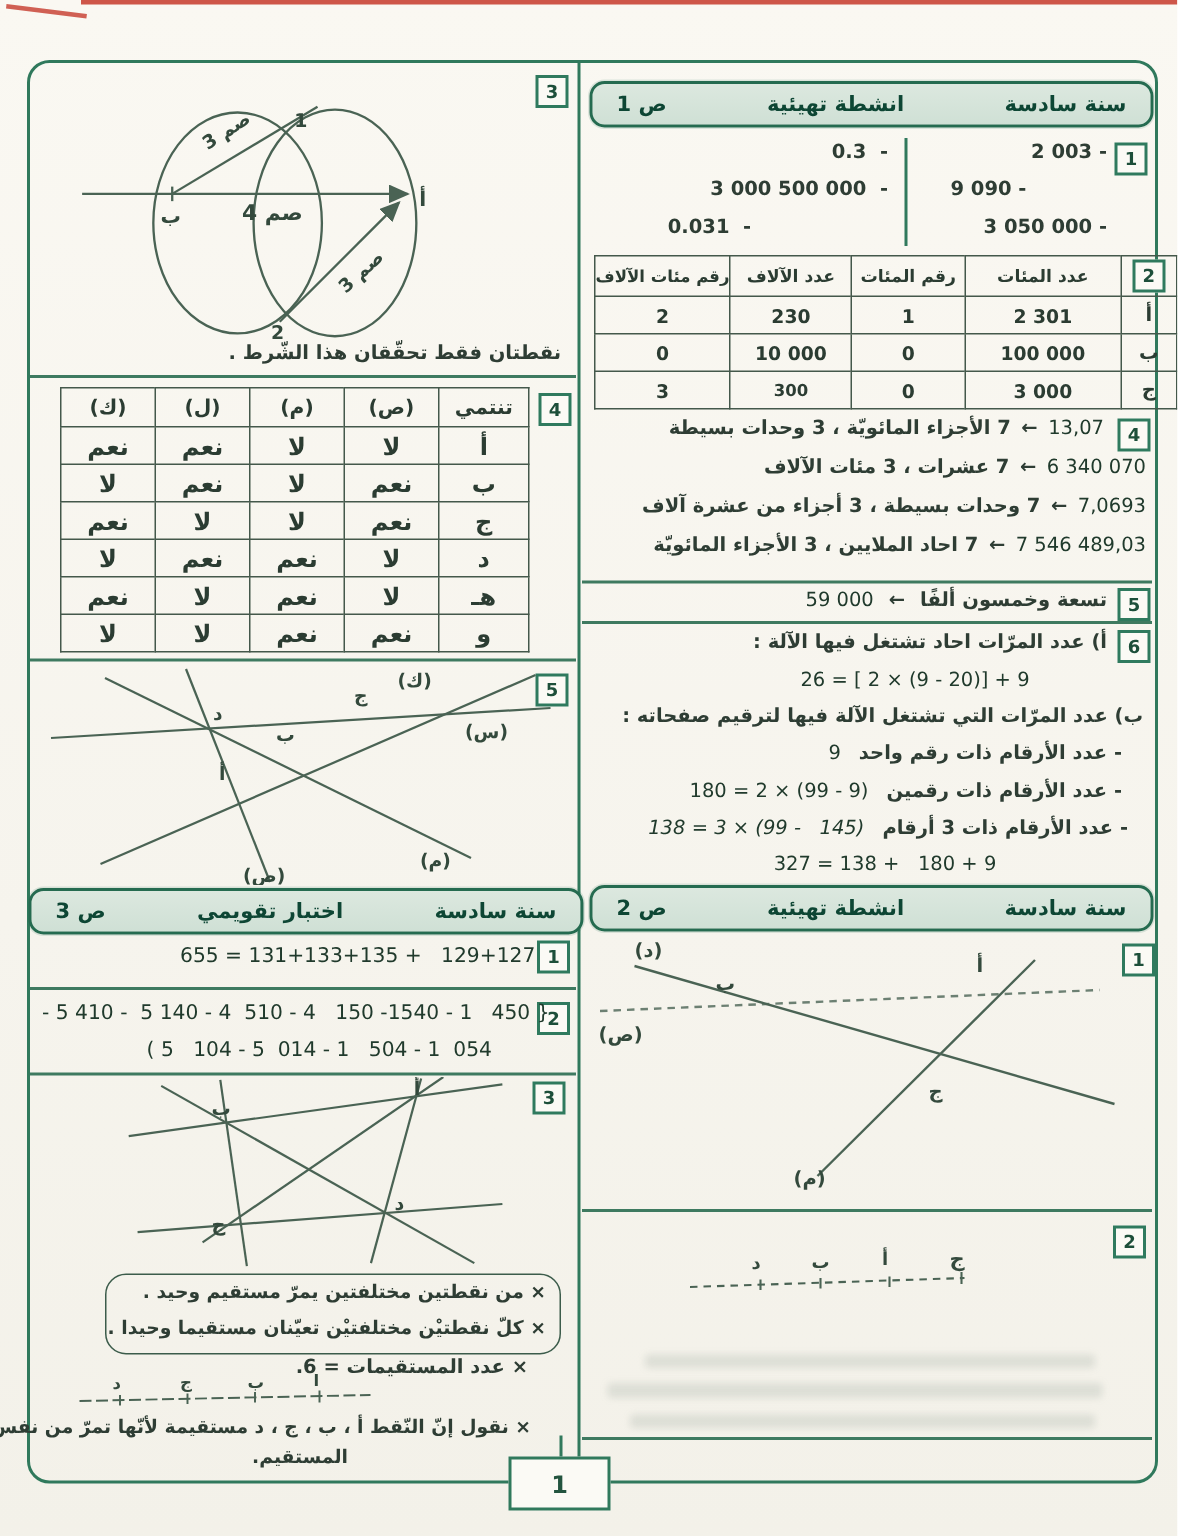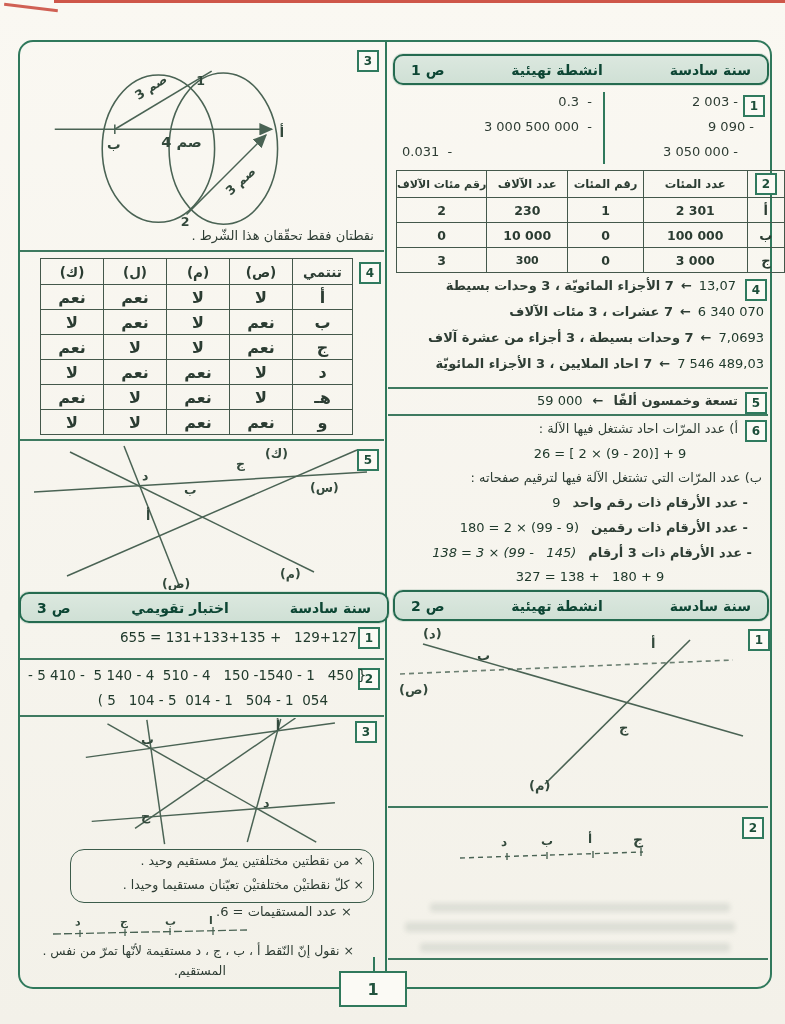--- a/index.html
+++ b/index.html
@@ -1,20 +1,20 @@
 <!DOCTYPE html>
 <html lang="ar"><head>
 <meta charset="utf-8">
 <style>
   html,body{margin:0;padding:0}
   #page{position:relative;width:785px;height:1024px;overflow:hidden;
     background:linear-gradient(180deg,#faf8f2 0%,#f6f4ed 60%,#f3f1e9 100%);
     font-family:"DejaVu Sans",sans-serif;color:#2e3d34}
   .abs{position:absolute}
-  .t{position:absolute;white-space:pre;font-weight:400;font-size:13px;line-height:1.25}
+  .t{position:absolute;white-space:pre;font-weight:700;font-size:13px;line-height:1.25}
   .rtl{direction:rtl;text-align:right}
   .ltr{direction:ltr}
   .eq{direction:ltr;white-space:pre;font-weight:400;color:#203a2c}
   .band{position:absolute;height:27px;border:2px solid #256b50;border-radius:10px;
     background:linear-gradient(180deg,#dce8df,#cfe0d5);display:flex;align-items:center;
     justify-content:space-between;direction:rtl;padding:0 16px;color:#0d4634;
     font-size:14px;font-weight:700;box-shadow:0 0 0 1px rgba(46,122,94,.15)}
   .badge{position:absolute;width:18px;height:18px;border:2px solid #2f7a5e;background:#fbfaf5;
     display:flex;align-items:center;justify-content:center;font-size:12px;font-weight:700;color:#1d4f3a}
   .badge-in{width:18px;height:18px;border:2px solid #2f7a5e;background:#fbfaf5;margin:2px auto;
@@ -49,25 +49,25 @@
 
   <div class="band" style="left:393px;top:54px;width:340px">
     <span>سنة سادسة</span>
     <span>انشطة تهيئية</span>
     <span>ص 1</span>
   </div>
 
   <div class="badge" style="left:743px;top:95px">1</div>
   <div class="div-v" style="left:603px;top:92px;height:72px;width:1.6px"></div>
   <div class="t ltr" style="left:612px;top:94px;width:126px;text-align:right">2 003 -</div>
-  <div class="t ltr" style="left:628px;top:119px;width:126px;text-align:right">9 090 -</div>
+  <div class="t ltr" style="left:596px;top:119px;width:126px;text-align:center">9 090 -</div>
   <div class="t ltr" style="left:612px;top:144px;width:126px;text-align:right">3 050 000 -</div>
   <div class="t ltr" style="left:402px;top:94px;width:190px;text-align:right">0.3  -</div>
   <div class="t ltr" style="left:402px;top:119px;width:190px;text-align:right">3 000 500 000  -</div>
-  <div class="t ltr" style="left:402px;top:144px;width:190px;text-align:left">0.031  -</div>
+  <div class="t ltr" style="left:378px;top:144px;width:190px;text-align:center">0.031  -</div>
 
   <table class="gtable" style="left:396px;top:170px">
     <colgroup>
         <col style="width:38px">
         <col style="width:106px">
         <col style="width:76px">
         <col style="width:82px">
         <col style="width:66px">
       </colgroup>
     <tbody>

